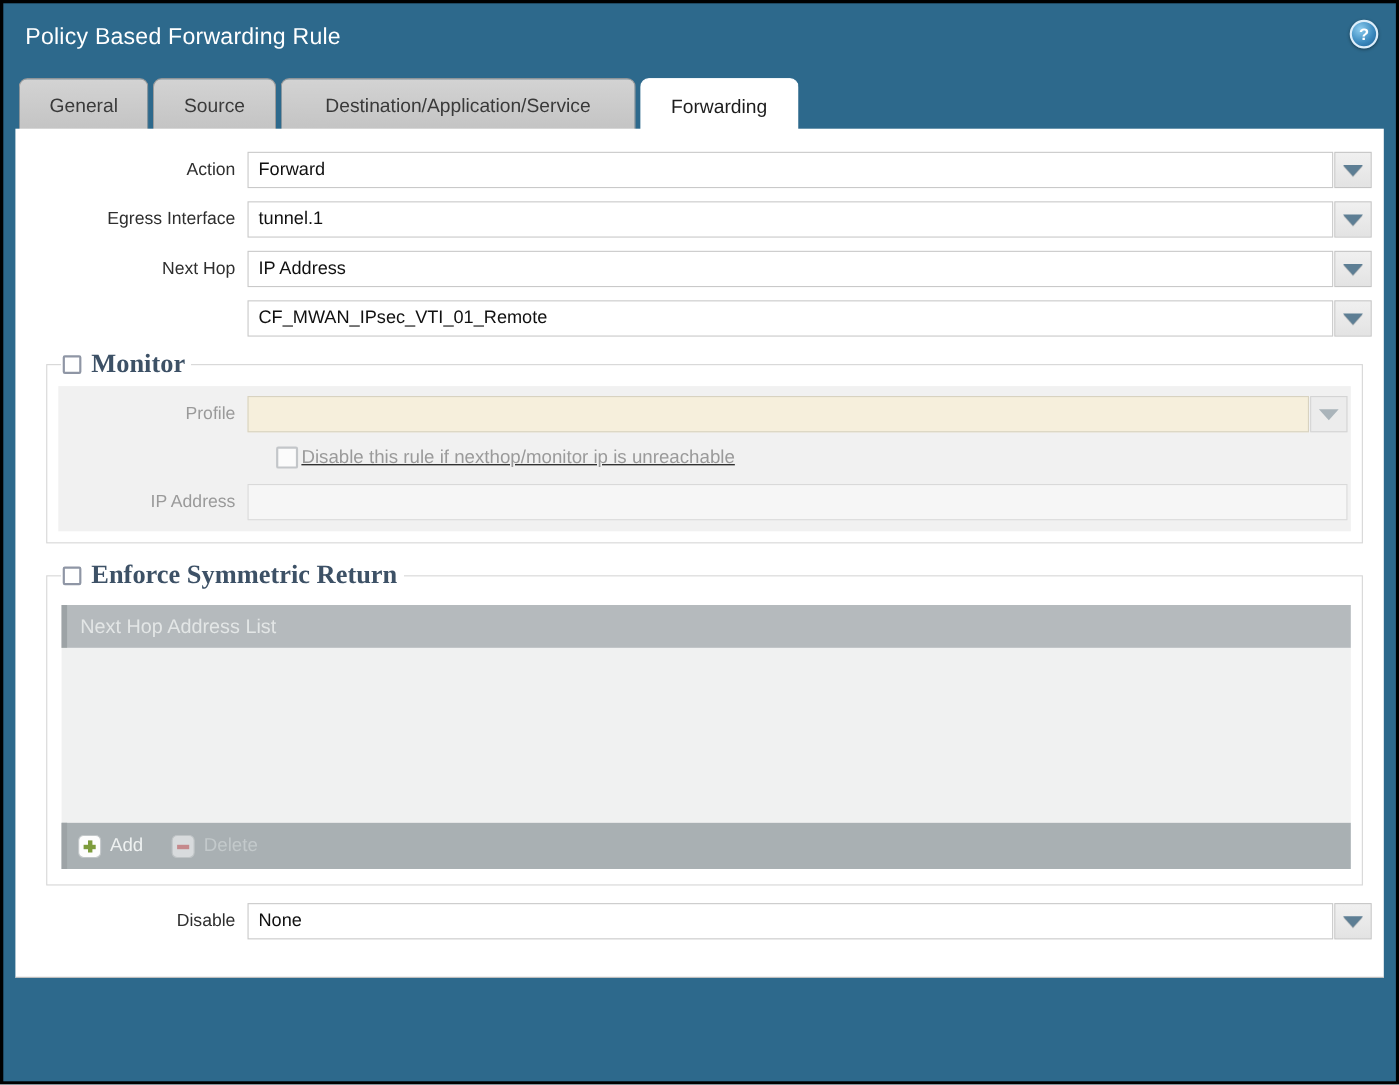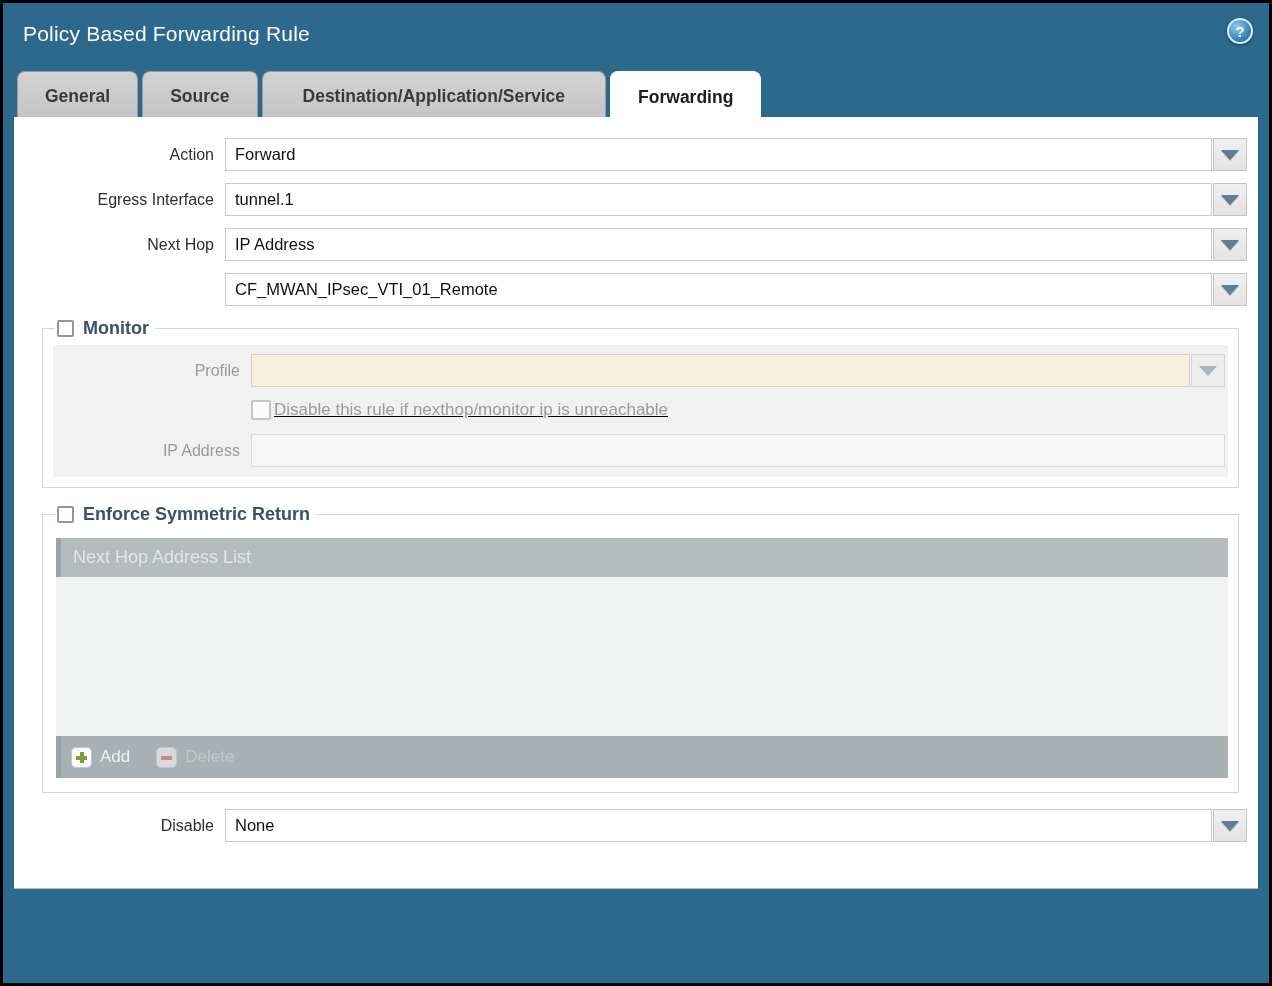--- a/index.html
+++ b/index.html
@@ -22,21 +22,21 @@
     border-radius:50%;
     background:radial-gradient(circle at 35% 30%, #8ecdef 0%, #3e8cc0 55%, #1a5f97 100%);
     border:2px solid #ddeefa;
     box-shadow:0 1px 3px rgba(0,0,0,.45);
     color:#ffffff; font-size:15px; font-weight:bold;
     display:flex; align-items:center; justify-content:center;
     cursor:pointer;
   }
 
   
-  .tabs { position:absolute; left:14px; top:68px; height:49px; display:flex;font-weight:bold; }
+  .tabs { position:absolute; left:14px; top:68px; height:49px; display:flex; }
   .tab {
     height:49px; margin-right:4px; padding:0 27px;
     background:linear-gradient(#d3d3d3,#c3c3c3);
     border:1px solid #9b9b9b; border-bottom:none;
     border-radius:8px 8px 0 0;
     display:flex; align-items:center;
     font-size:17.5px; color:#3a3a3a; cursor:pointer; white-space:nowrap;
   }
   .tab.wide { padding:0 40px; }
   .tab.active {
@@ -83,30 +83,30 @@
 
   
   fieldset {
     border:1px solid #d6d6d6; margin:3px 8px 16px 17px;
     padding:6px 10px 10px 10px;
   }
   legend {
     display:flex; align-items:center; gap:9px;
     padding:0 6px 0 2px; margin-left:2px;
   }
-  .legend-text { font-size:18px; font-weight:bold; color:#3d5166; }
+  .legend-text { font-size:24px; font-weight:bold; color:#3d5166;font-family:Liberation Serif, serif; }
   .chk {
     width:17px; height:17px; background:#ffffff;
     border:2px solid #8f96a5; border-radius:2px; flex:none; cursor:pointer;
   }
   .chk.disabled { border-color:#c3c6c9; background:#fbfbfb; cursor:default; }
 
   .disabled-body { background:#f1f1f1; padding:9px 3px 10px 0; }
   .disabled-body .flabel { color:#9a9a9a; }
-  .disabled-body .frow { margin-bottom:13px;padding-left:26px; }
+  .disabled-body .frow { margin-bottom:13px; }
   .disabled-body .frow:last-child { margin-bottom:0; }
 
   .fval.beige { background:#f6efdc; border-color:#d8d2c0; }
   .fval.gray-input { background:#f6f6f6; border-color:#d9d9d9; }
 
   .sub-chk-row {
     display:flex; align-items:center; gap:3px;
     margin:3px 0 14px 198px;
     text-decoration:underline;
   }

